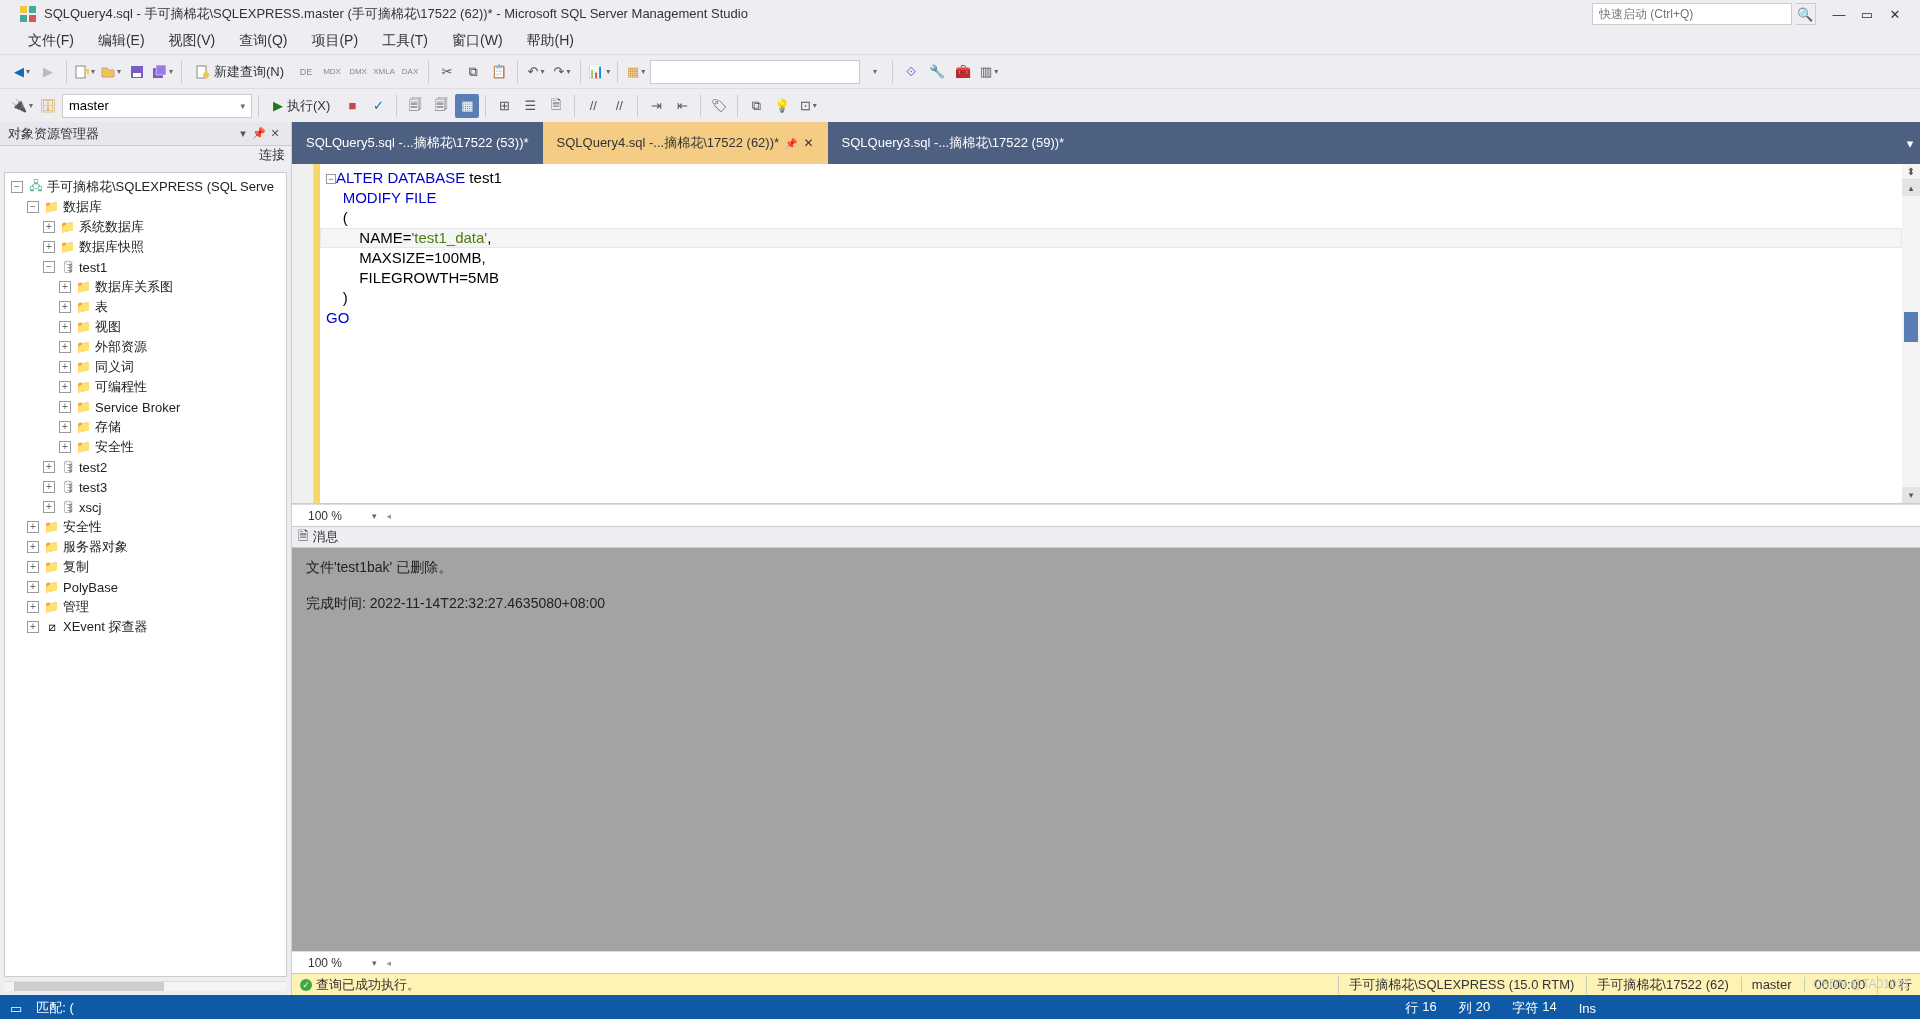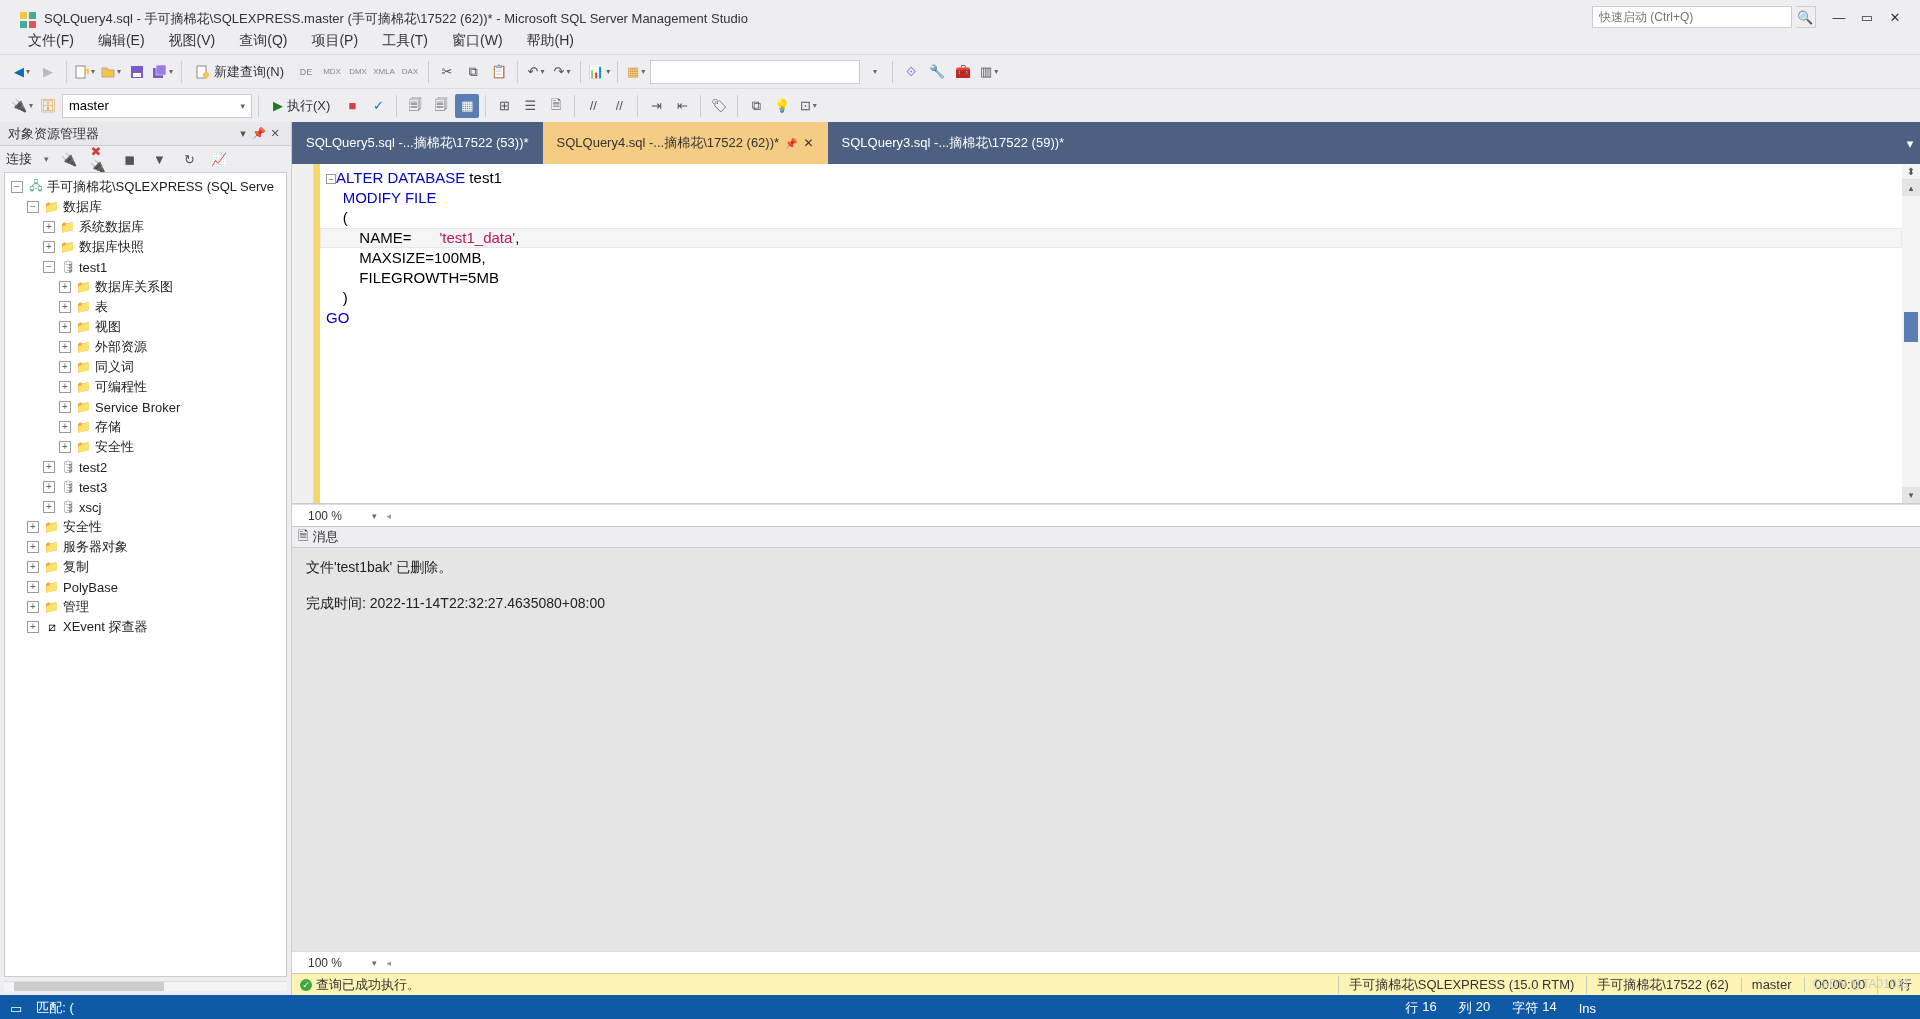--- a/index.html
+++ b/index.html
@@ -1,18 +1,18 @@
 <!DOCTYPE html>
 <html><head>
 <meta charset="utf-8">
 <style>
 * { box-sizing: border-box; margin: 0; padding: 0; font-family: 'Microsoft YaHei', 'Segoe UI', sans-serif; }
 body { width: 1920px; height: 1019px; background: #fff; overflow: hidden; font-size: 13px; }
 
-.title-bar { height: 28px; background: #eeeef2; display: flex; align-items: flex-end; padding-left: 20px; }
+.title-bar { height: 28px; background: #eeeef2; display: flex; align-items: center; padding-left: 20px; }
 .app-icon { width: 16px; height: 16px; margin-right: 8px; }
 .app-icon svg { width: 16px; height: 16px; }
 .title-text { color: #333; font-size: 13px; flex: 1; }
 .quick-launch { display: flex; align-items: center; gap: 4px; margin-right: 12px; }
 .quick-launch-input { width: 200px; height: 22px; border: 1px solid #ccc; padding: 0 6px; font-size: 12px; color: #555; }
 .ql-search { width:20px; height:22px; border:1px solid #ccc; border-left:none; display:flex; align-items:center; justify-content:center; color:#555; }
 .window-controls { display: flex; gap: 6px; padding-right: 14px; }
 .win-btn { width: 22px; height: 22px; display: flex; align-items: center; justify-content: center; color: #333; font-size: 13px; cursor: pointer; }
 
 .menu-bar { height: 26px; background: #eeeef2; display: flex; align-items: center; padding-left: 18px; gap: 4px; }
@@ -27,21 +27,21 @@
 .search-combo { width: 210px; height: 24px; border: 1px solid #ccc; background: #fff; }
 .exec-btn { display:flex; align-items:center; gap:4px; color:#333; padding:0 8px; height:24px; cursor:pointer; }
 .exec-tri { color:#1f7a1f; }
 
 .main { display: flex; height: calc(100% - 120px - 26px); border-radius: 7px; }
 
 .object-explorer { width: 292px; background: #eeeef2; border-right: 1px solid #ccc; display: flex; flex-direction: column; }
 .panel-header { height: 24px; background: #e8e8ec; display: flex; align-items: center; padding: 0 8px; color: #333; font-size: 13px; border-bottom: 1px solid #ccc; }
 .panel-header .spacer { flex: 1; }
 .panel-header .hbtn { width: 16px; height: 16px; display: flex; align-items: center; justify-content: center; color: #555; cursor: pointer; font-size: 11px; }
-.conn-bar { height: 26px; display: flex; align-items: center; padding: 0 6px; gap: 12px; background:#eeeef2; }
+.conn-bar { height: 26px; display: flex; align-items: flex-end; padding: 0 6px; gap: 12px; background:#eeeef2;flex-direction:column; }
 .conn-label { color: #333; font-size: 13px; }
 .conn-icon { width: 18px; height: 18px; display:flex; align-items:center; justify-content:center; color: #555; cursor:pointer; }
 
 .tree { flex: 1; background: #fff; border: 1px solid #ccc; margin: 0 4px 4px 4px; overflow-x: auto; overflow-y: hidden; padding: 4px 0; }
 .tree-node { display: flex; align-items: center; height: 20px; white-space: nowrap; padding-right: 6px; cursor: pointer; }
 .tree-toggle { width: 12px; height: 12px; display: inline-flex; align-items: center; justify-content: center; font-size: 10px; color: #666; border:1px solid #999; background:#fff; margin-right: 2px; line-height: 1; }
 .tree-icon { width: 16px; height: 16px; margin: 0 3px; display: inline-flex; align-items: center; justify-content: center; font-size: 12px; }
 .folder-ico { color: #d8a038; }
 .db-ico { color: #888; }
 .server-ico { color: #5a8; }
@@ -60,28 +60,28 @@
 .code-area { display: flex; height: 340px; border-bottom: 1px solid #ccc; background: #fff; }
 .gutter { width: 22px; background: #f0f0f0; border-right: 1px solid #ddd; }
 .code-margin { width: 6px; background: #f7d66a; }
 .code-body { flex: 1; padding: 4px 6px; font-family: 'Consolas','SimSun',monospace; font-size: 15px; line-height: 20px; white-space: pre; position: relative; }
 .code-sb { width: 18px; background: #f4f4f4; position: relative; }
 .sb-btn { height:16px; background:#e4e4e4; display:flex; align-items:center; justify-content:center; font-size:9px; color:#555; cursor:pointer; }
 .sb-track { position:absolute; top:16px; bottom:16px; left:0; right:0; }
 .sb-thumb { position:absolute; left:2px; right:2px; background:#cdcdcd; }
 .split-btn { width:18px; height:16px; background:#f4f4f4; border-bottom:1px solid #ddd; display:flex; align-items:center; justify-content:center; font-size:10px; color:#555; }
 .kw { color: #0000cc; }
-.str { color: #be185d; margin-left: 28px; }
+.str { color: #4d7c0f; }
 .cursor-line { background: #f5f5f5; margin: 0 -6px; padding: 0 6px; box-shadow: inset 0 0 0 1px #e8e8e8; }
 .outline-box { display:inline-block; width:10px; height:10px; border:1px solid #999; font-size:9px; line-height:8px; text-align:center; color:#555; vertical-align: 1px; }
 
 .zoom-bar { height: 22px; background:#fff; border-top:1px solid #ddd; display:flex; align-items:center; padding:0 16px; font-size:12px; color:#333; gap:4px; }
 .zoom-val { width: 60px; }
 .msg-header { height:22px; background:#eeeef2; border-top:1px solid #ccc; border-bottom:1px solid #ccc; display:flex; align-items:center; padding:0 6px; color:#333; gap:4px; font-size:13px; }
-.messages { flex:1; background:#e5e5e5; padding: 8px 14px; font-family:'SimSun','Consolas',monospace; font-size:14px; color:#222; line-height:1.6; }
+.messages { flex:1; background:#a3a3a3; padding: 8px 14px; font-family:'SimSun','Consolas',monospace; font-size:14px; color:#222; line-height:1.6; }
 
 .status-bar { height:22px; background:#fdf3b4; border-top:1px solid #cca; display:flex; align-items:center; padding:0 8px; font-size:13px; color:#333; gap:12px; }
 .status-ok { display:flex; align-items:center; gap:4px; }
 .ok-dot { width:12px; height:12px; border-radius:50%; background:#41a841; display:inline-flex; align-items:center; justify-content:center; color:#fff; font-size:9px; }
 .status-bar .push { margin-left:auto; }
 .status-seg { border-left:1px solid #ccb; padding-left:10px; }
 
 .footer-bar { height:26px; background:#0e5aa7; color:#fff; display:flex; align-items:center; padding:0 10px; gap:6px; font-size:13px; }
 .footer-bar .fitem { padding: 0 8px; }
 .footer-bar .flbl { display:flex; gap:4px; }

